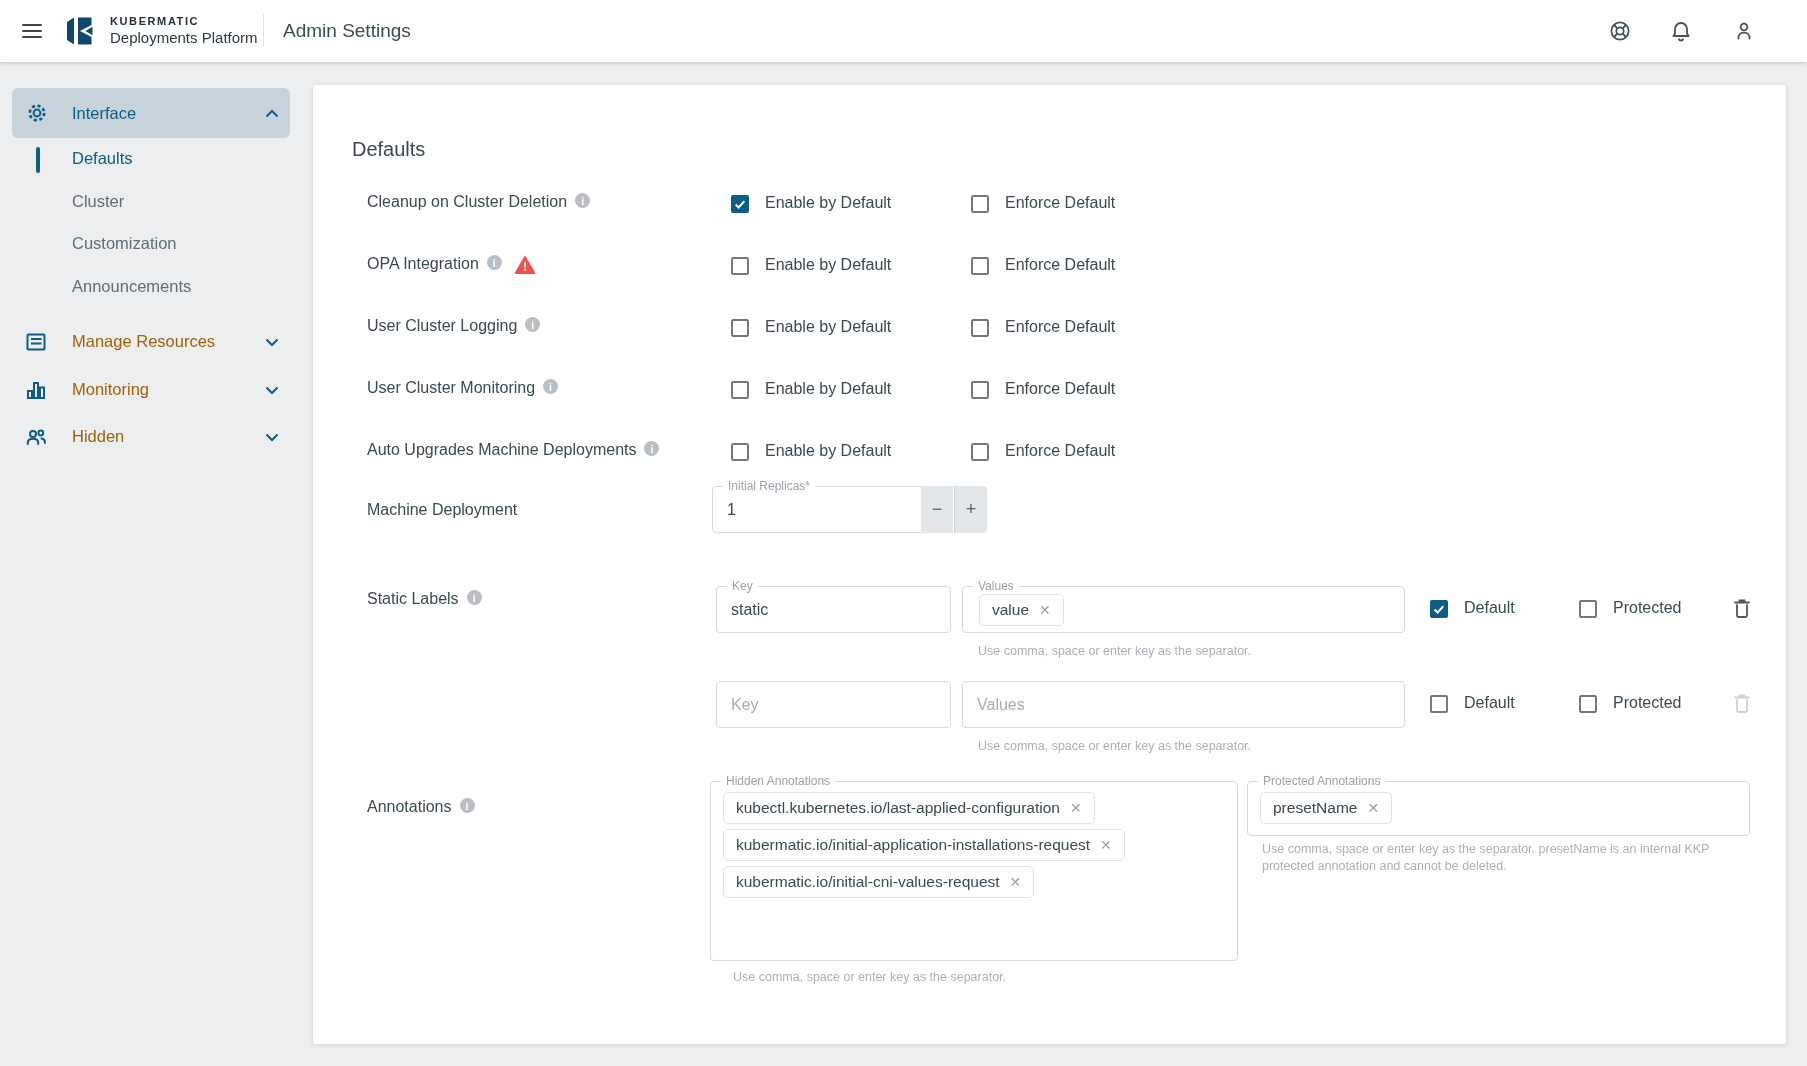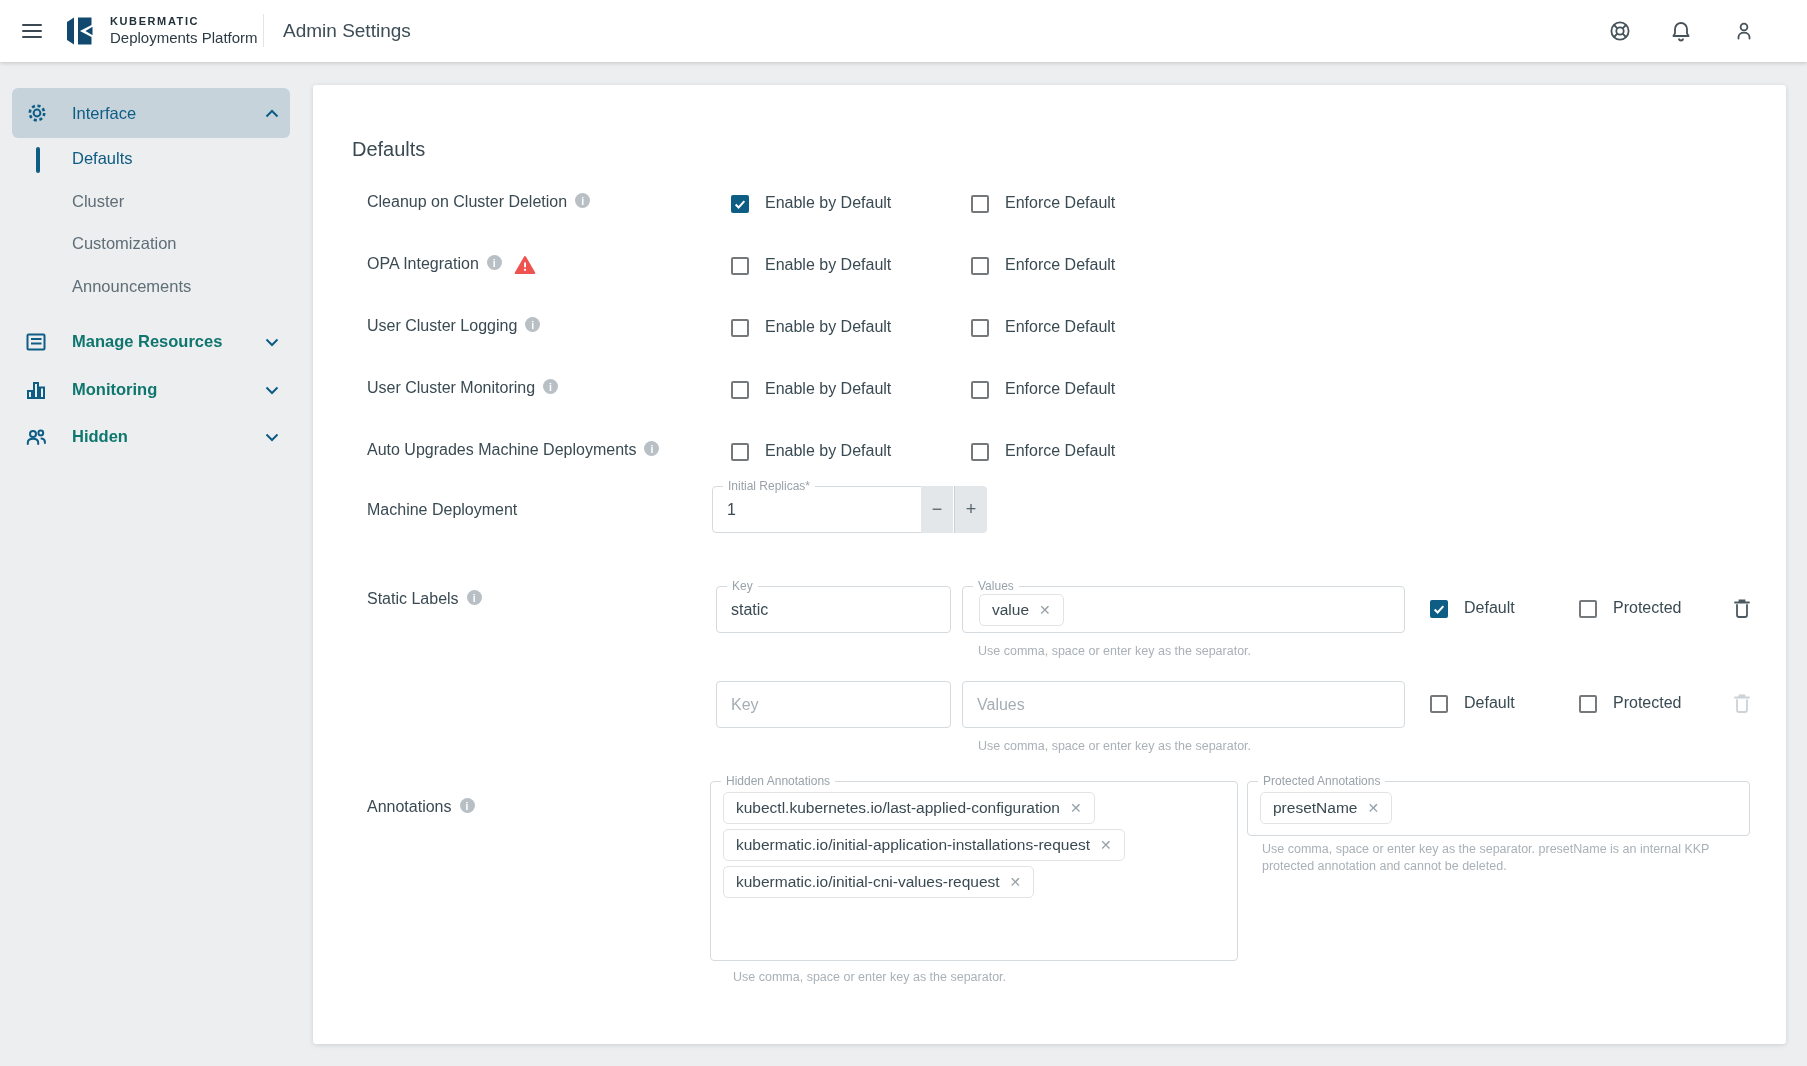--- a/index.html
+++ b/index.html
@@ -19,21 +19,21 @@
   .page-title { position:absolute; left:283px; top:20px; font-size:19px; color:#3d4d56; }
   .h-icon { position:absolute; top:19px; width:24px; height:24px; cursor:pointer; }
 
   
   .side-item-active { position:absolute; left:12px; top:88px; width:278px; height:50px; background:var(--active-bg,#c6d3db); border-radius:6px; cursor:pointer; }
   .side-item-active .txt { position:absolute; left:60px; top:0; line-height:50px; font-size:16.5px; color:var(--primary,#0d5d85); }
   .sub-bar { position:absolute; left:36px; top:147px; width:4px; height:26px; background:var(--primary,#0d5d85); border-radius:2px; }
   .sub-item { position:absolute; left:72px; height:20px; font-size:16.5px; color:#5f6e77; cursor:pointer; }
   .sub-item.active { color:#0e5a81; }
   .group-item { position:absolute; left:0; width:300px; height:22px; cursor:pointer; }
-  .group-item .txt { position:absolute; left:72px; top:1px; font-size:16.5px; color:#0f766e;font-weight:bold; }
+  .group-item .txt { position:absolute; left:72px; top:1px; font-size:16.5px; color:#a16207; }
   .group-item .gicon { position:absolute; left:25px; top:0; }
   .group-item .chev { position:absolute; left:265px; top:7px; }
 
   
   .card { position:absolute; left:313px; top:85px; width:1473px; height:959px; background:#fff; border-radius:3px; box-shadow:0 1px 5px rgba(0,0,0,.13); }
   .heading { position:absolute; left:39px; top:53px; font-size:20px; color:#3a4a52; }
 
   .row-label { position:absolute; left:54px; height:22px; display:flex; gap:8px; font-size:16px; color:#3a4a52; white-space:nowrap; }
   .info { width:15px; height:15px; border-radius:50%; background:#b9c0c5; color:#fff; font-size:10.5px; font-weight:bold; display:flex; align-items:center; justify-content:center; flex:0 0 auto; }
   .info::after { content:"i"; }

